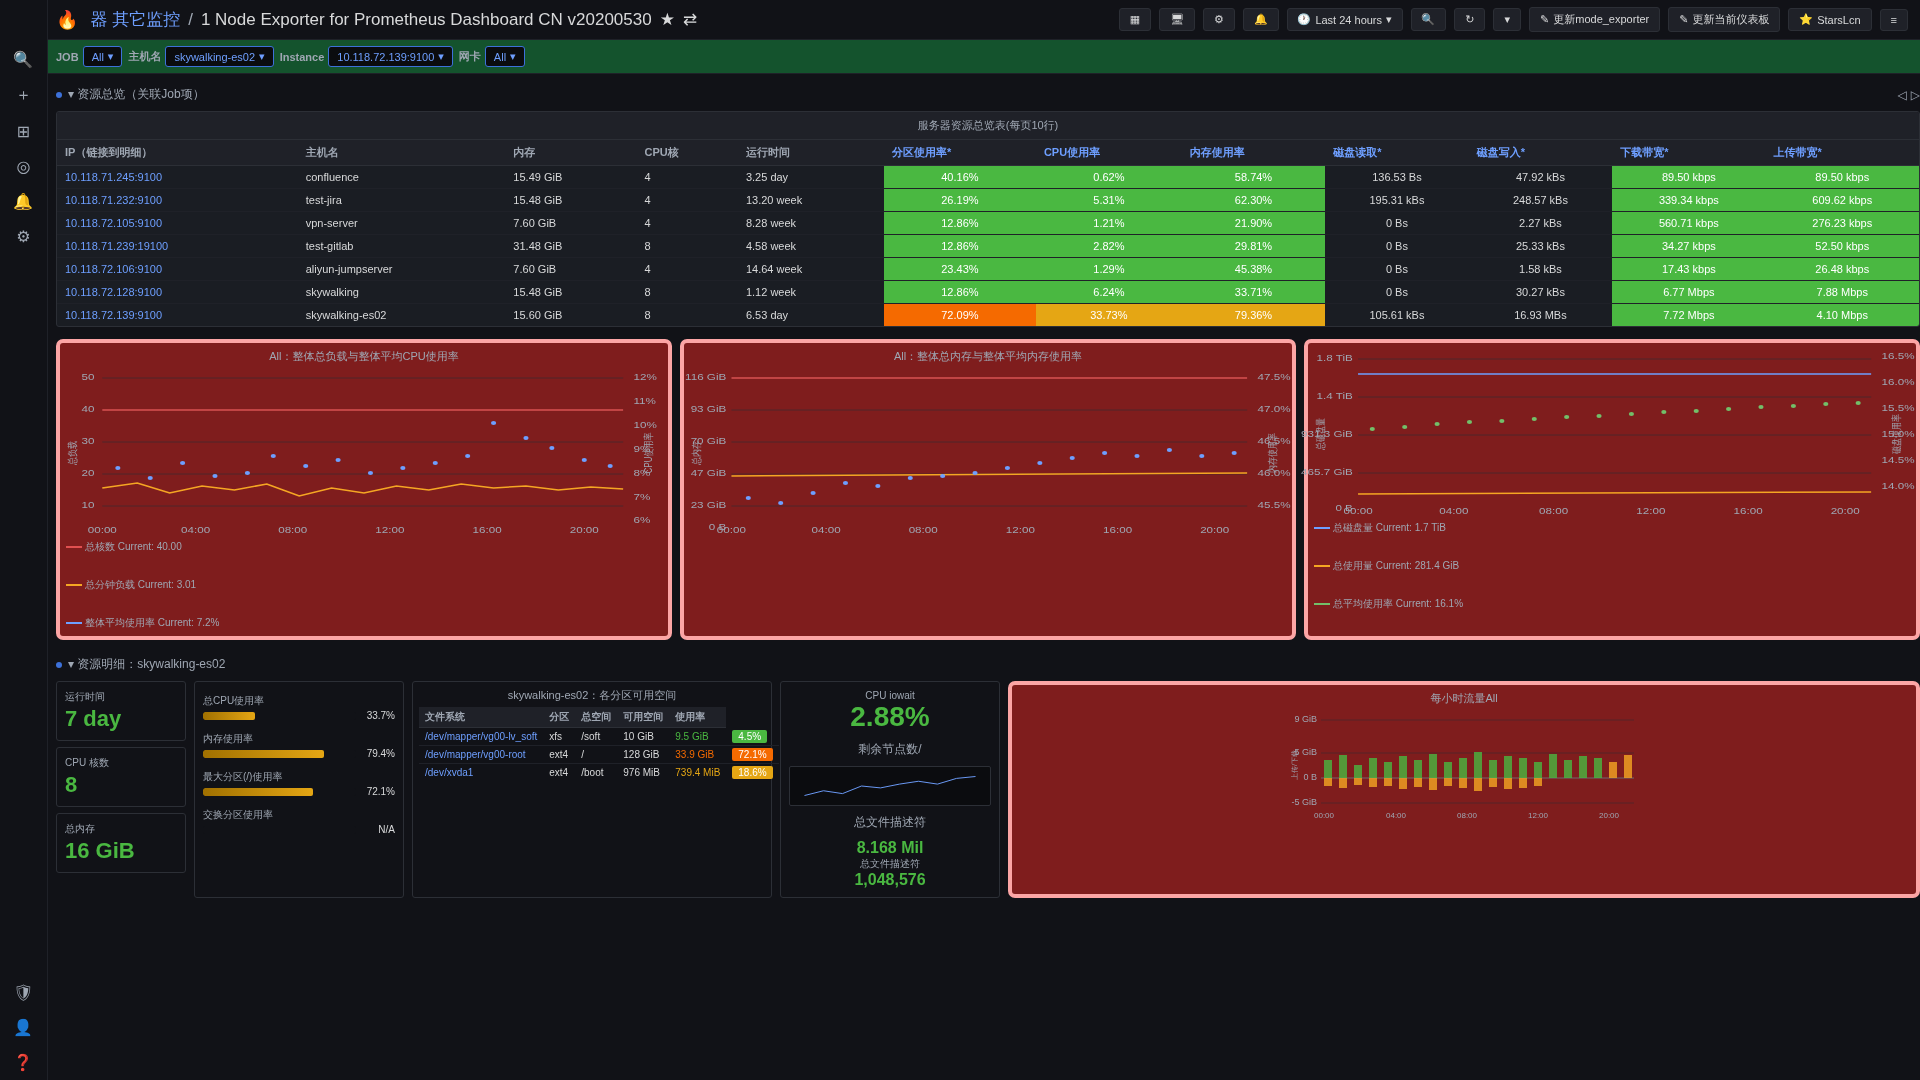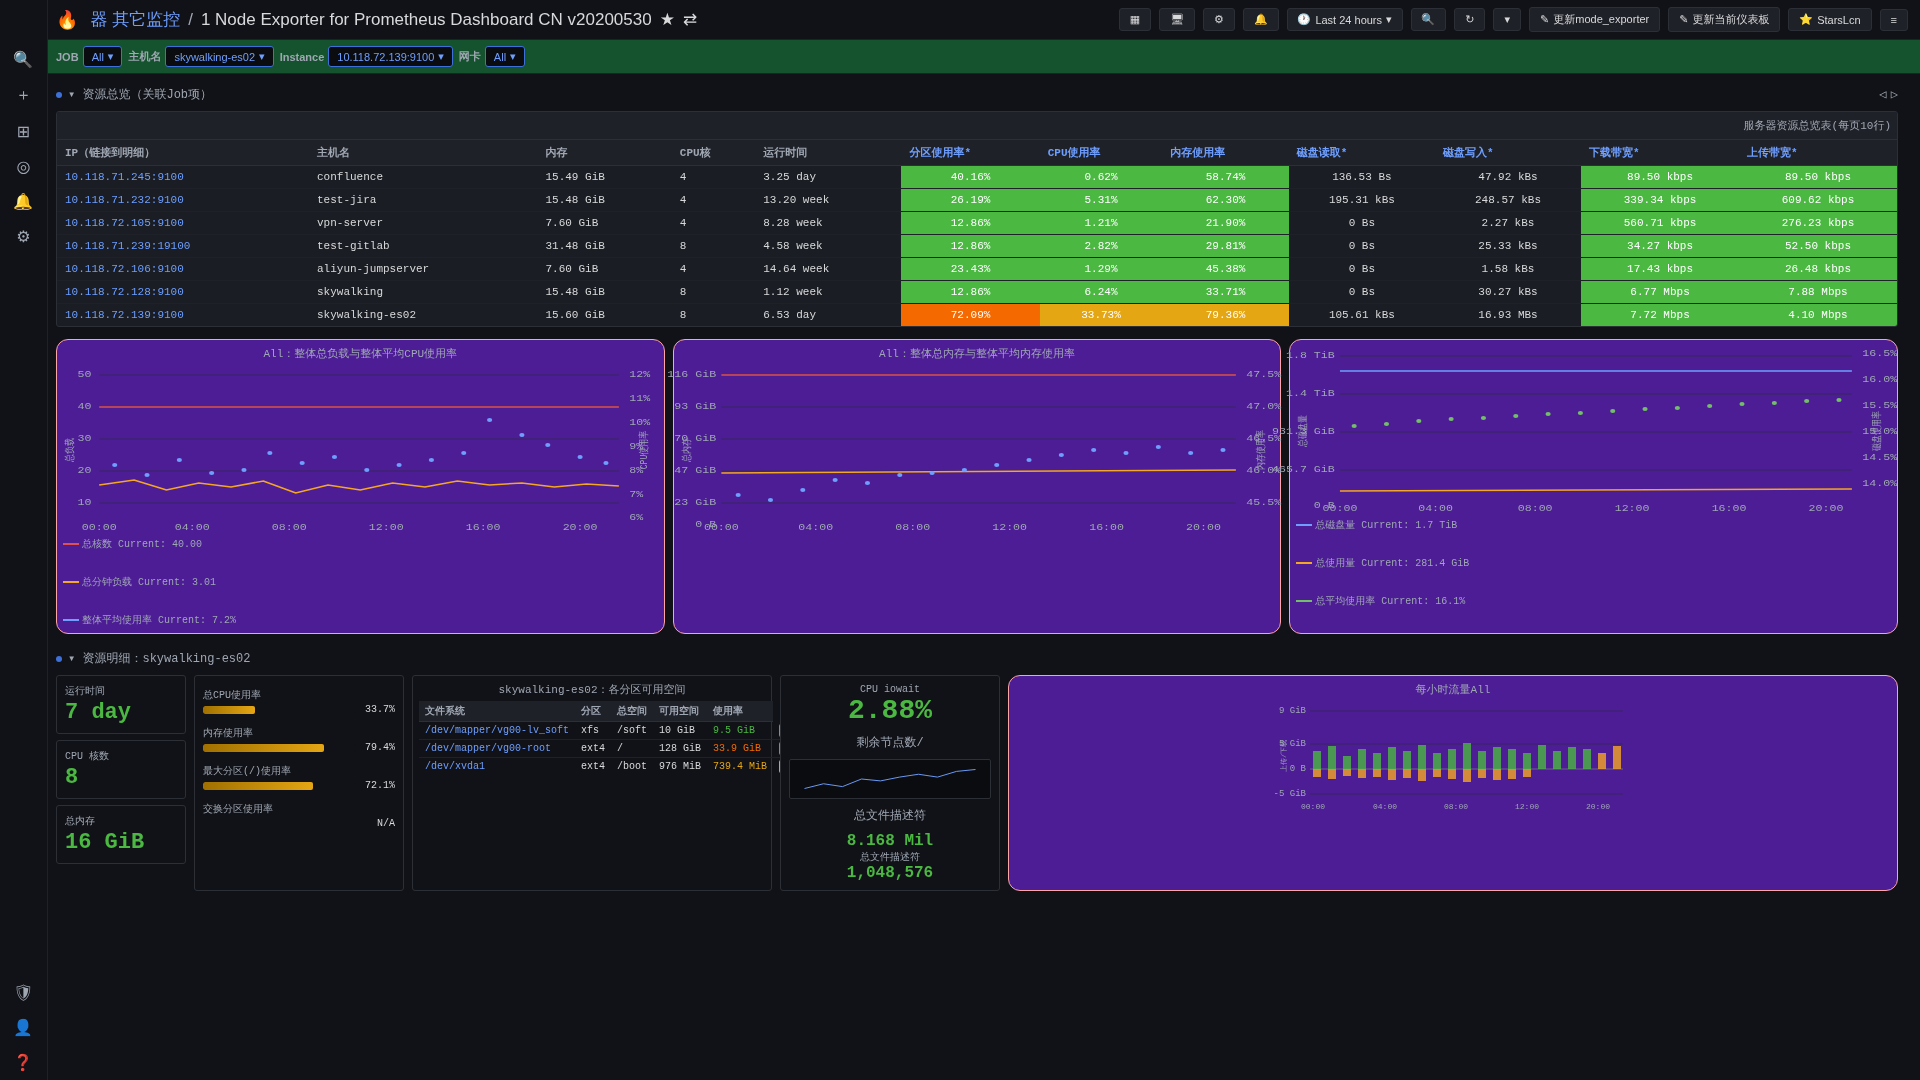--- a/index.html
+++ b/index.html
@@ -19,45 +19,45 @@
 
     
     .toolbar { display: flex; align-items: center; background: #14532d; border-bottom: 1px solid #1f2128; padding: 6px 12px; gap: 6px; }
     .toolbar-item { display: flex; align-items: center; gap: 4px; }
     .toolbar-label { color: #9fa7b3; font-size: 11px; font-weight: bold; }
     .toolbar-select { background: #0b0c0f; border: 1px solid #2c2f36; color: #6e9fff; padding: 3px 8px; border-radius: 3px; cursor: pointer; font-size: 11px; display: flex; align-items: center; gap: 4px; }
     .toolbar-select.active { color: #6e9fff; border-color: #3d71d9; }
     .btn-update { background: transparent; border: 1px solid #2c2f36; color: #6e9fff; padding: 3px 10px; border-radius: 3px; cursor: pointer; font-size: 11px; display: flex; align-items: center; gap: 4px; }
 
     
-    .main { padding: 8px 22px; font-family: Liberation Mono, monospace; }
+    .main { padding: 8px 0; }
     
     
     .section-header { display: flex; align-items: center; gap: 6px; padding: 4px 0; margin-bottom: 4px; cursor: pointer; }
     .section-title { font-size: 12px; color: #9fa7b3; }
     .refresh-icons { display: flex; gap: 4px; margin-left: auto; }
     .refresh-icon { color: #9fa7b3; cursor: pointer; font-size: 12px; }
 
     
     .table-container { background: #1a1d23; border: 1px solid #2c2f36; border-radius: 3px; margin-bottom: 12px; overflow: hidden; }
-    .table-title { text-align: right; background: #1f2128; padding: 6px; font-size: 11px; color: #9fa7b3; border-bottom: 1px solid #2c2f36; }
+    .table-title { text-align: center; background: #1f2128; padding: 6px; font-size: 11px; color: #9fa7b3; border-bottom: 1px solid #2c2f36; }
     table { width: 100%; border-collapse: collapse; font-size: 11px; }
     th { background: #1f2128; color: #9fa7b3; padding: 5px 8px; text-align: left; border-bottom: 1px solid #2c2f36; white-space: nowrap; }
     th.sortable { color: #6e9fff; cursor: pointer; }
     td { padding: 5px 8px; border-bottom: 1px solid #1f2128; white-space: nowrap; }
     td.link { color: #6e9fff; cursor: pointer; }
     tr:last-child td { border-bottom: none; }
     .cell-green { background: #4ab841; color: #fff; text-align: center; }
     .cell-yellow { background: #e5a614; color: #fff; text-align: center; }
     .cell-orange { background: #f56a00; color: #fff; text-align: center; }
     .cell-dark { background: #1a1d23; color: #d8d9da; text-align: center; }
 
     
     .charts-row { display: grid; grid-template-columns: 1fr 1fr 1fr; gap: 8px; margin-bottom: 12px; }
-    .chart-panel { background: #4c1d95; border: 1px solid #fca5a5; border-radius: 12px; padding: 6px; }
+    .chart-panel { background: #7f1d1d; border: 4px solid #fca5a5; border-radius: 7px; padding: 6px; }
     .chart-title { font-size: 11px; color: #9fa7b3; margin-bottom: 4px; text-align: center; }
     .chart-area { position: relative; height: 170px; }
     .chart-legend { font-size: 10px; color: #9fa7b3; display: flex; gap: 24px; flex-wrap: wrap; margin-top: 2px; flex-direction: column; }
     .legend-item { display: flex; align-items: center; gap: 3px; }
     .legend-line { width: 16px; height: 2px; }
     
     .stat-box { background: #111217; border: 1px solid #2c2f36; border-radius: 3px; padding: 8px; }
     .stat-label { font-size: 10px; color: #9fa7b3; margin-bottom: 2px; }
     .stat-value { font-size: 22px; font-weight: bold; color: #4ab841; }
 

